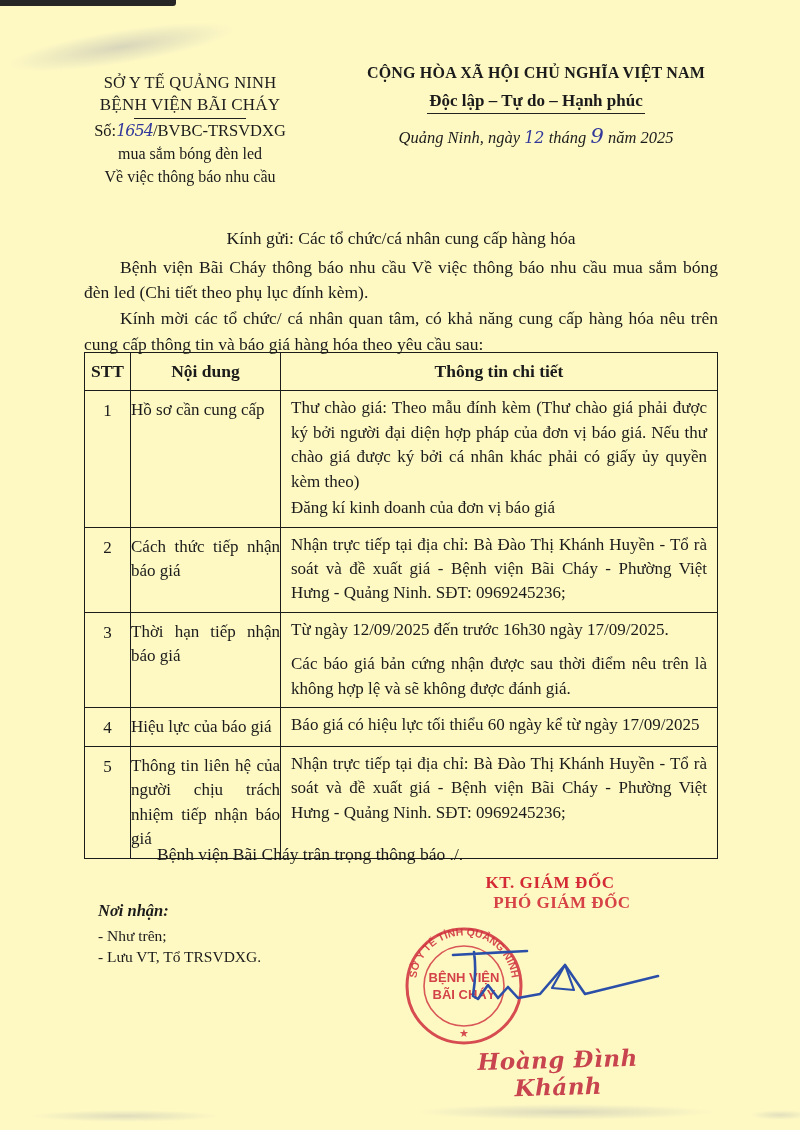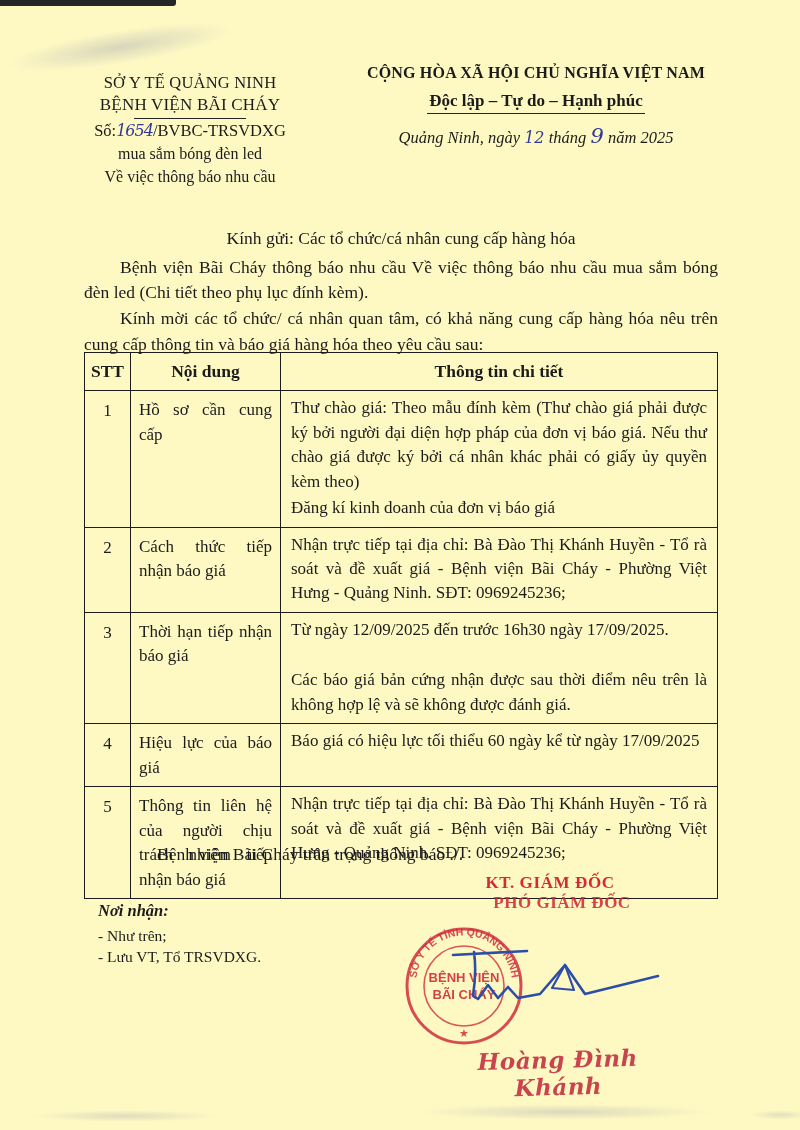--- a/index.html
+++ b/index.html
@@ -37,25 +37,25 @@
   .salutation{text-align:center;margin-bottom:3px;}
   .para{text-align:justify;text-indent:36px;margin:0;}
   
   .doc-table{position:absolute;left:84px;top:352px;width:634px;border-collapse:collapse;
     font-size:17px;line-height:1.44;}
   .doc-table th,.doc-table td{border:1.8px solid #1c1c1c;vertical-align:top;}
   .doc-table th{font-weight:bold;text-align:center;padding:6px 4px;font-size:17.5px;}
   .col-stt{width:46px;}
   .col-nd{width:150px;}
   .td-stt{text-align:center;padding-top:8px;}
-  .td-nd{padding:7px 8px 6px;text-align:justify;}
+  .td-nd{padding:7px 0 6px;text-align:justify;}
   .td-ct{padding:5px 10px 6px;}
   .td-ct .cell-p{text-align:justify;margin:0;}
   .td-ct .cell-p + .cell-p{margin-top:2px;}
-  .td-ct .cell-p.gap{margin-top:26px;}
+  .td-ct .cell-p.gap{margin-top:10px;}
   
   .closing{position:absolute;left:84px;top:844px;width:634px;font-size:17.5px;text-indent:36px;padding-left:37px;}
   .sign-red-1{position:absolute;left:440px;top:873px;width:220px;text-align:center;
     color:#d42a35;font-weight:bold;font-size:17px;letter-spacing:.6px;}
   .sign-red-2{position:absolute;left:452px;top:893px;width:220px;text-align:center;
     color:rgba(208,40,52,.88);font-weight:bold;font-size:17px;letter-spacing:.5px;}
   .sign-black{position:absolute;left:422px;top:894px;width:220px;text-align:center;
     color:#141414;font-weight:bold;font-size:18px;letter-spacing:.5px;}
   .recipients{position:absolute;left:98px;top:900px;font-size:15.5px;line-height:1.35;}
   .recipients .rcp-title{font-weight:bold;font-style:italic;font-size:16.5px;margin-bottom:4px;}

